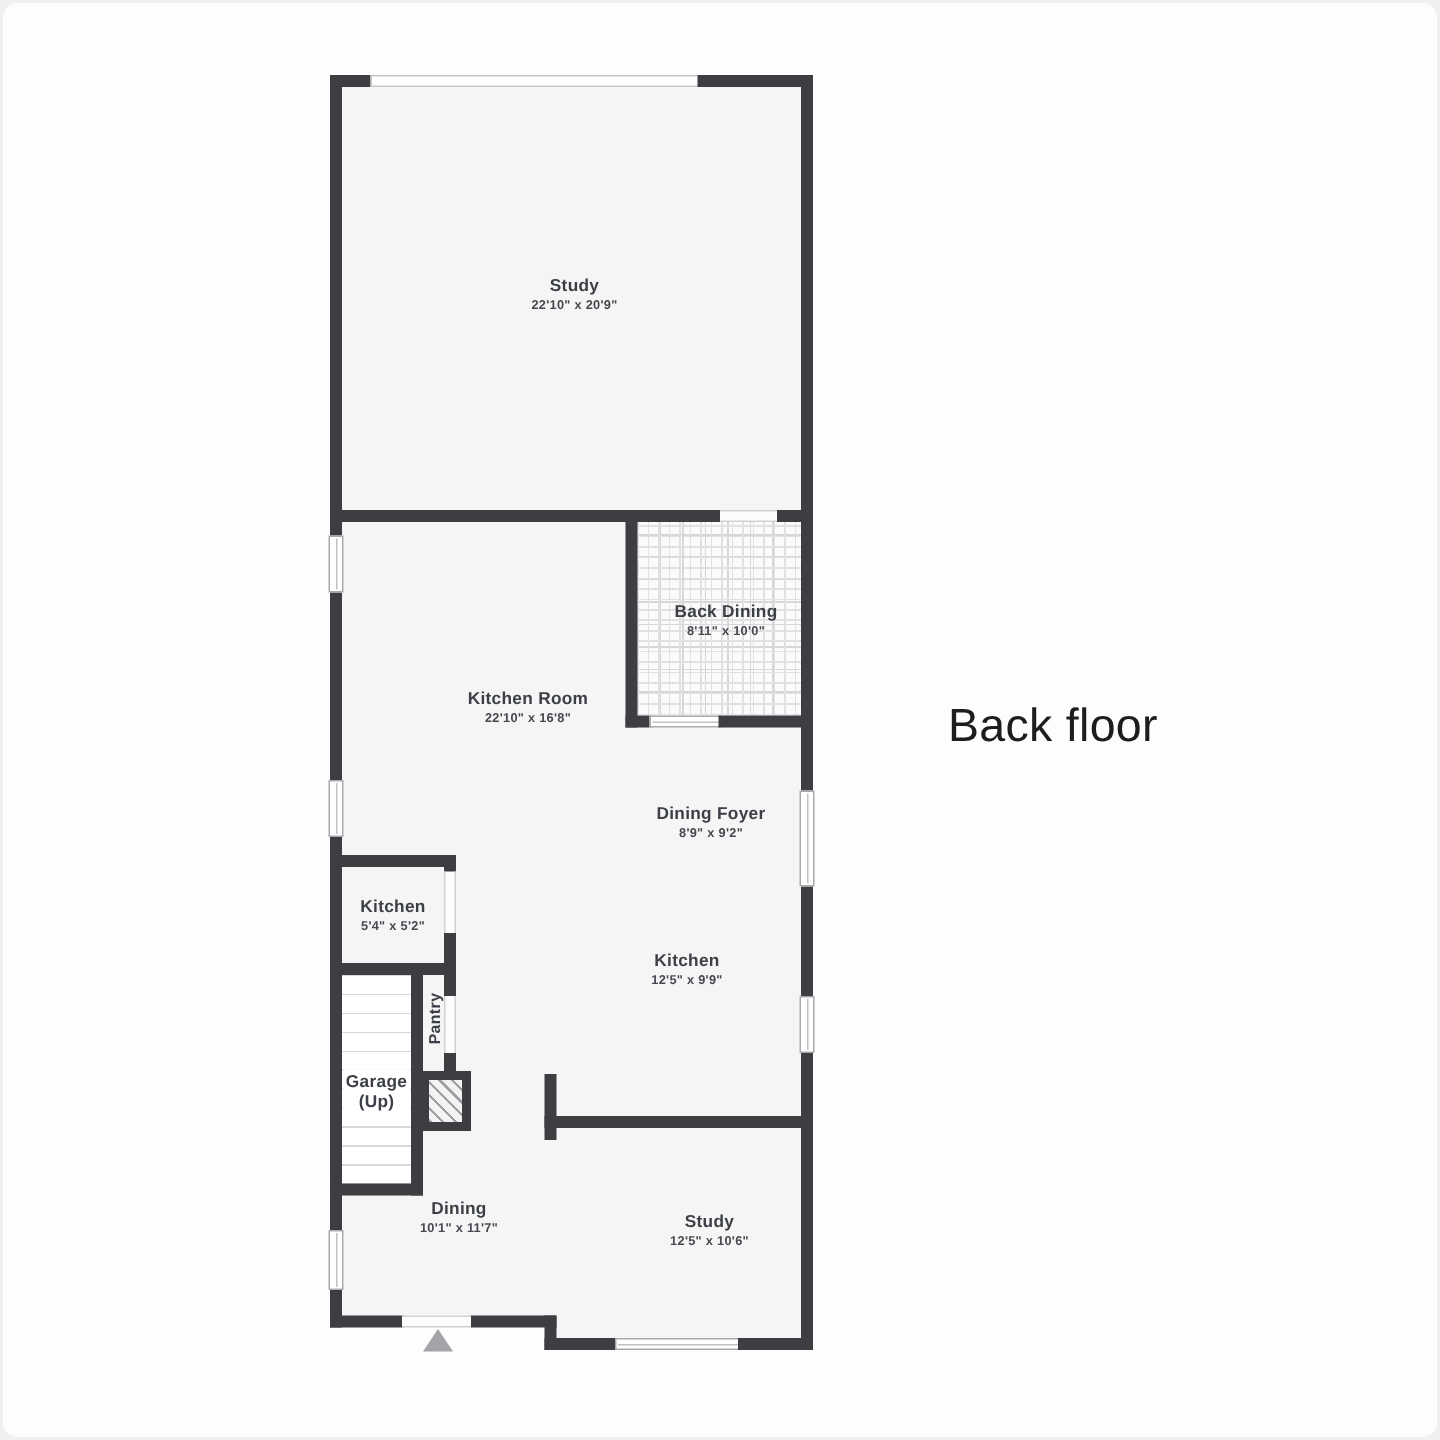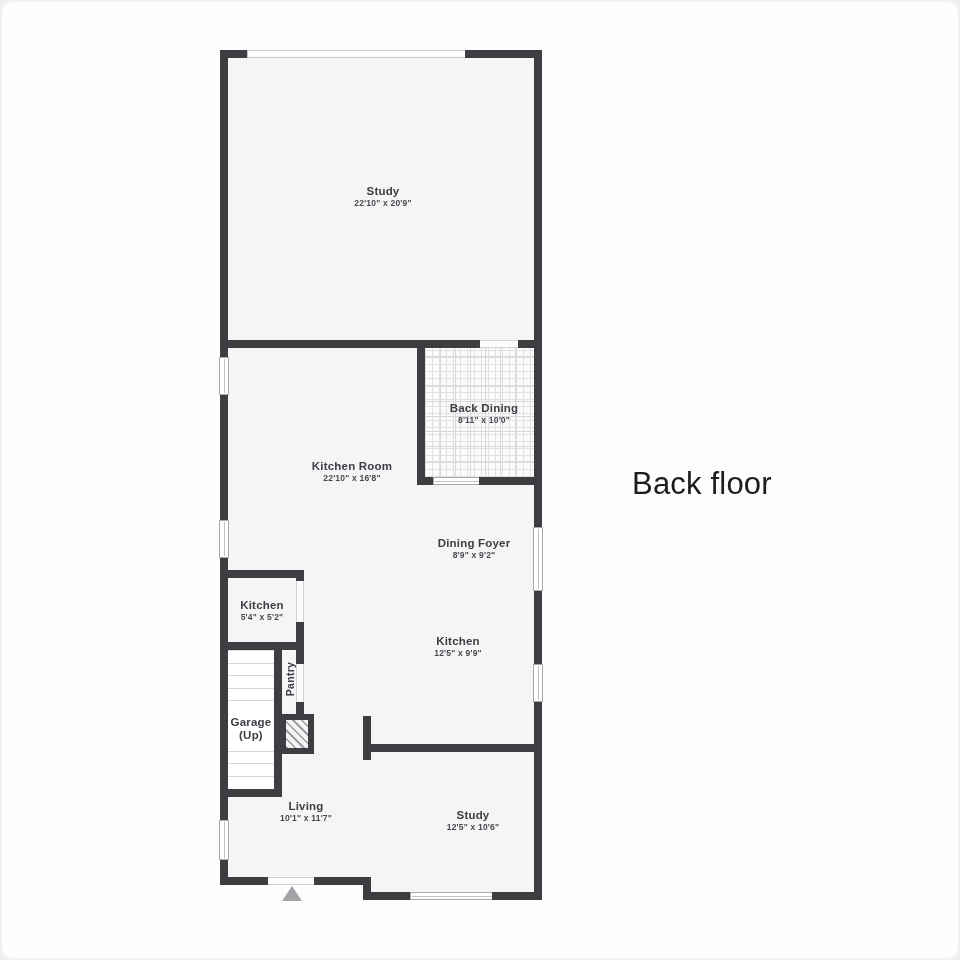--- a/index.html
+++ b/index.html
@@ -156,21 +156,21 @@
     <div class="room-name">Kitchen</div>
     <div class="room-dims">5'4" x 5'2"</div>
   </div>
 
   <div class="room-label" style="left:456px;top:645px;text-align:center;">
     <div class="room-name">Kitchen</div>
     <div class="room-dims">12'5" x 9'9"</div>
   </div>
 
   <div class="room-label" style="left:304px;top:810px;">
-    <div class="room-name">Living</div>
+    <div class="room-name">Dining</div>
     <div class="room-dims">10'1" x 11'7"</div>
   </div>
 
   <div class="room-label" style="left:450px;top:819px;margin-left:21px;">
     <div class="room-name">Study</div>
     <div class="room-dims">12'5" x 10'6"</div>
   </div>
 
   <div class="room-label stairs-label" style="left:249px;top:727px;">
     <div class="room-name">Garage</div>

